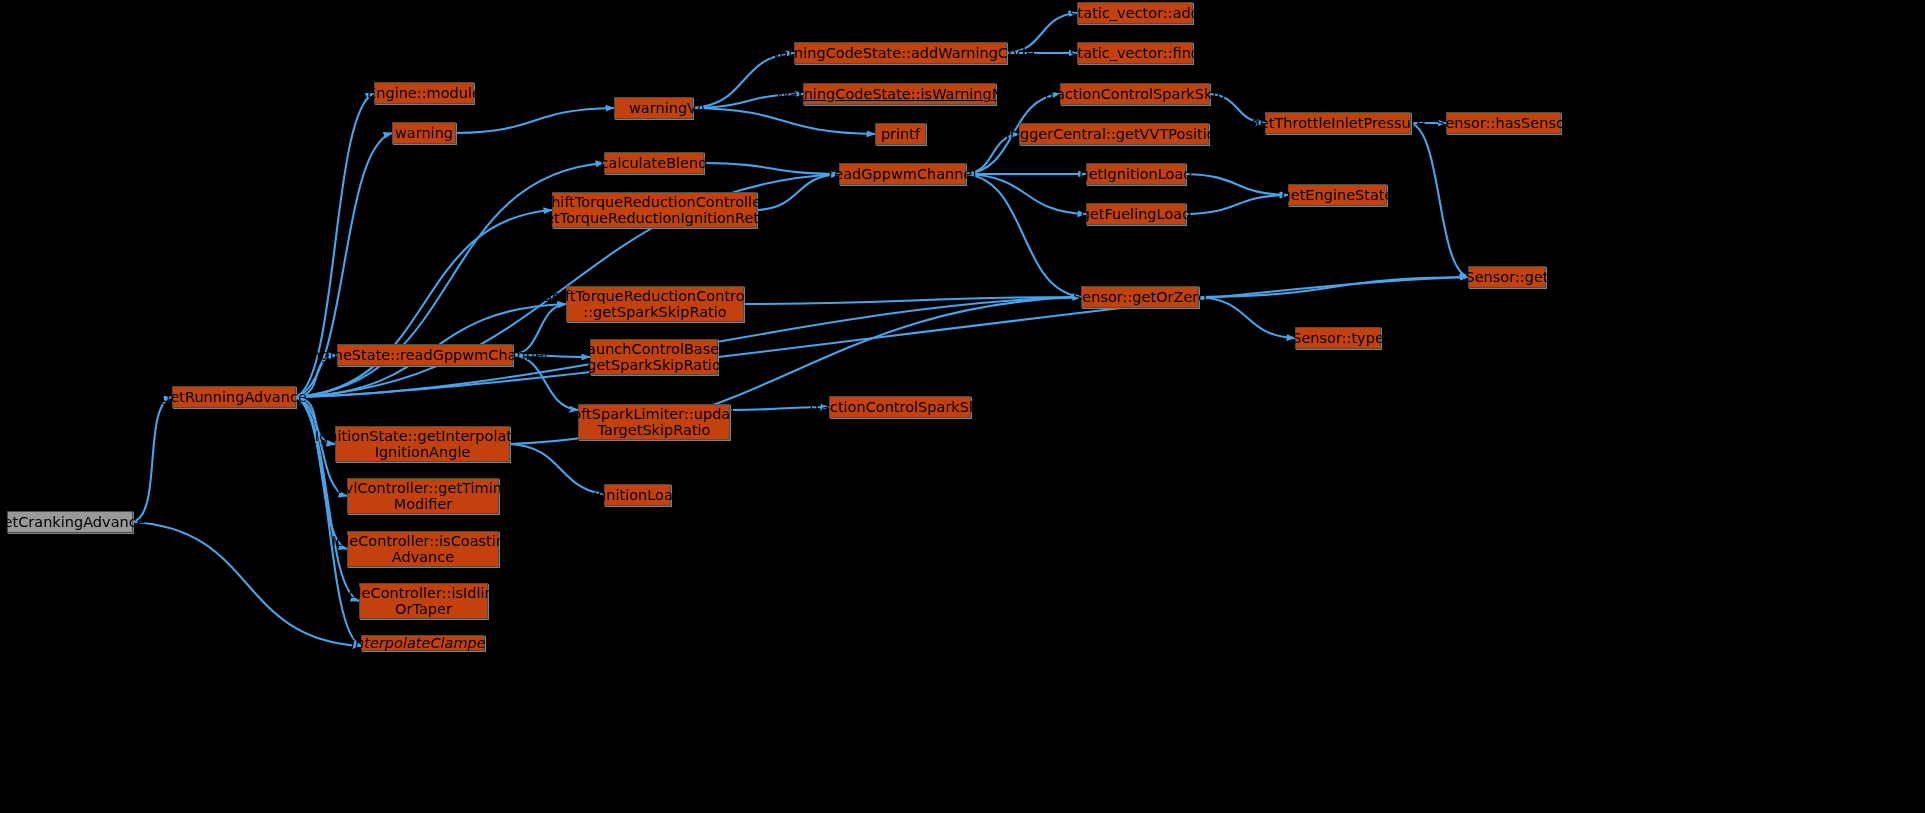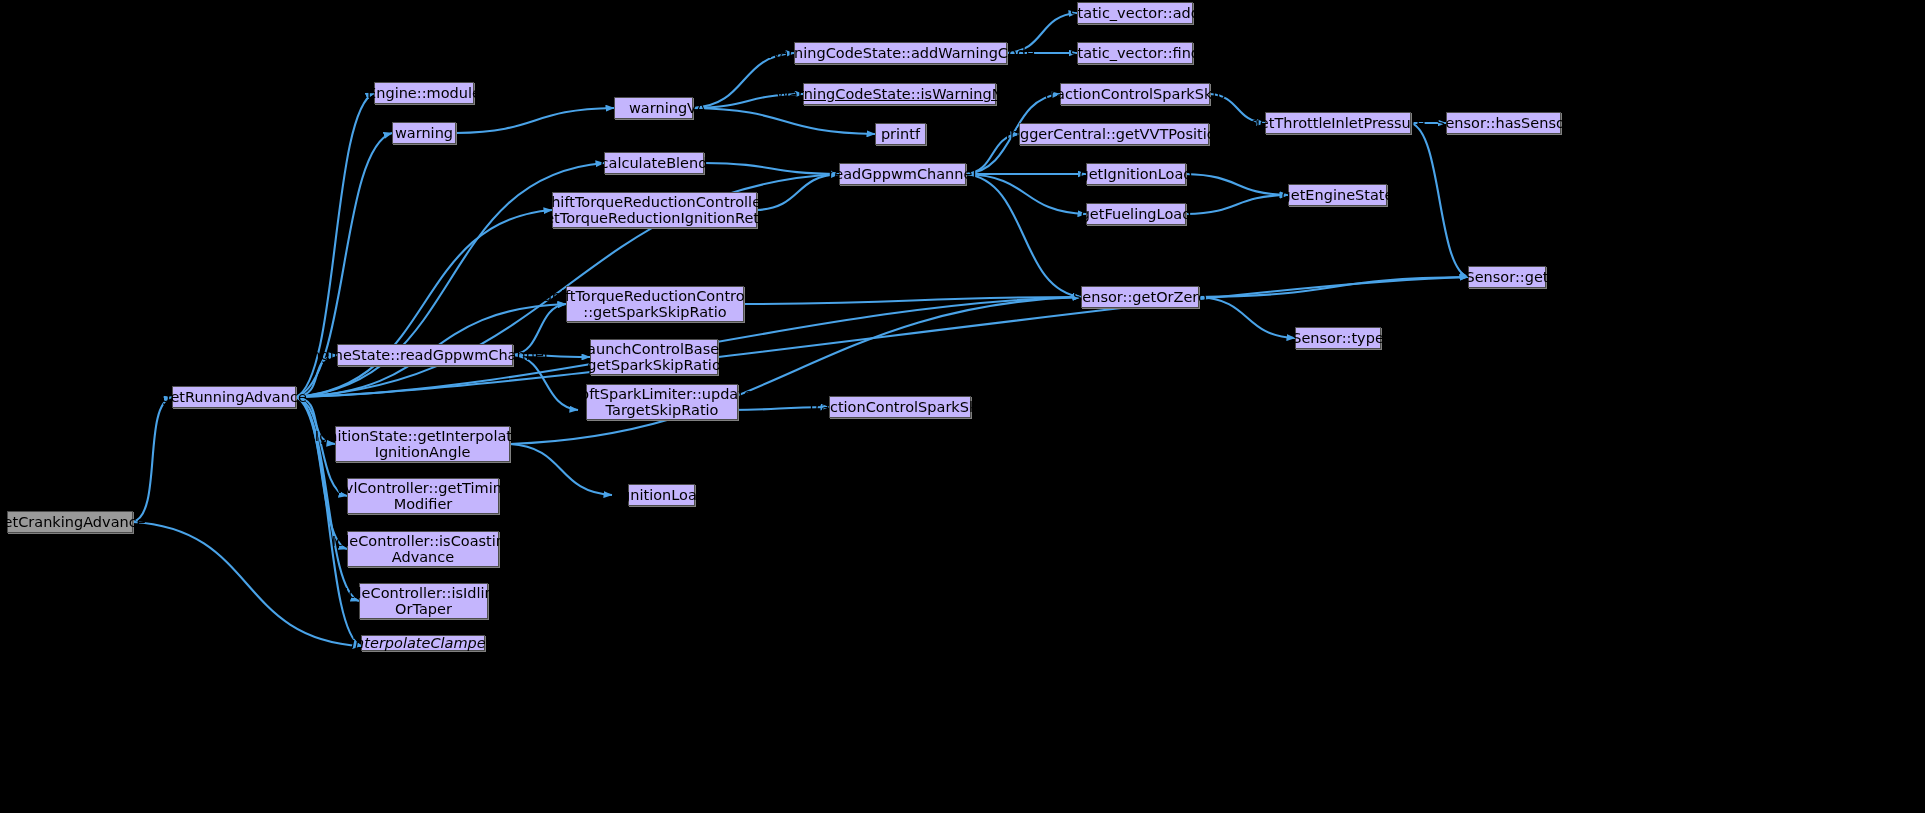--- a/index.html
+++ b/index.html
@@ -1,18 +1,18 @@
 <!DOCTYPE html>
 <html><head>
 <meta charset="utf-8">
 <style>
   html,body{margin:0;padding:0;background:#000;}
   #canvas{position:relative;width:1925px;height:813px;background:#000;overflow:hidden;
           font-family:"DejaVu Sans","Liberation Sans",sans-serif;}
-  .node{position:absolute;background:#c4b5fd;border:1px solid #4d4d4d;
+  .node{position:absolute;background:#c2410c;border:1px solid #4d4d4d;
         box-shadow:1px 1px 0 0 #808080;
         display:flex;align-items:center;justify-content:center;text-align:center;
         color:#000;font-size:14.5px;line-height:1.12;box-sizing:border-box;
         padding:1px 4px;white-space:pre-line;}
   .node.focus{background:#999999;border:1px solid #4d4d4d;}
   svg.edges{position:absolute;left:0;top:0;width:1925px;height:813px;overflow:visible;}
   .edge{fill:none;stroke:#4aa3e8;stroke-width:2.1px;}
   .ahead{fill:#4aa3e8;}
 </style>
 </head>
@@ -94,26 +94,26 @@
       <div class="node" style="left: 1288px; top: 184px; width: 99px; height: 22px;">getEngineState</div>
       <div class="node" style="left: 1446px; top: 112px; width: 115px; height: 22px;">Sensor::hasSensor</div>
       <div class="node" style="left: 1468px; top: 266px; width: 78px; height: 22px;">Sensor::get</div>
       <div class="node" style="left: 1081px; top: 286px; width: 118px; height: 22px;">Sensor::getOrZero</div>
       <div class="node" style="left: 1295px; top: 327px; width: 86px; height: 22px;">Sensor::type</div>
       <div class="node" style="left: 566px; top: 286px; width: 178px; height: 36px;">ShiftTorqueReductionController
 ::getSparkSkipRatio</div>
       <div class="node" style="left: 337px; top: 344px; width: 176px; height: 22px;">EngineState::readGppwmChannel</div>
       <div class="node" style="left: 590px; top: 339px; width: 128px; height: 36px;">LaunchControlBase::
 getSparkSkipRatio</div>
-      <div class="node" style="left: 578px; top: 384px; width: 152px; height: 36px; margin-left: 8px;">SoftSparkLimiter::update
+      <div class="node" style="left: 578px; top: 404px; width: 152px; height: 36px;">SoftSparkLimiter::update
 TargetSkipRatio</div>
       <div class="node" style="left: 829px; top: 396px; width: 142px; height: 22px;">tractionControlSparkSkip</div>
       <div class="node" style="left: 335px; top: 426px; width: 175px; height: 36px;">IgnitionState::getInterpolated
 IgnitionAngle</div>
-      <div class="node" style="left: 628px; top: 484px; width: 67px; height: 22px;">ignitionLoad</div>
+      <div class="node" style="left: 604px; top: 484px; width: 67px; height: 22px;">ignitionLoad</div>
       <div class="node" style="left: 347px; top: 478px; width: 152px; height: 36px;">VvlController::getTiming
 Modifier</div>
       <div class="node" style="left: 347px; top: 531px; width: 152px; height: 36px;">IdleController::isCoasting
 Advance</div>
       <div class="node" style="left: 359px; top: 583px; width: 129px; height: 36px;">IdleController::isIdling
 OrTaper</div>
       <div class="node" style="left: 361px; top: 635px; width: 124px; height: 16px; font-style: italic;">interpolateClamped</div>
     </div>
 </div>
 

